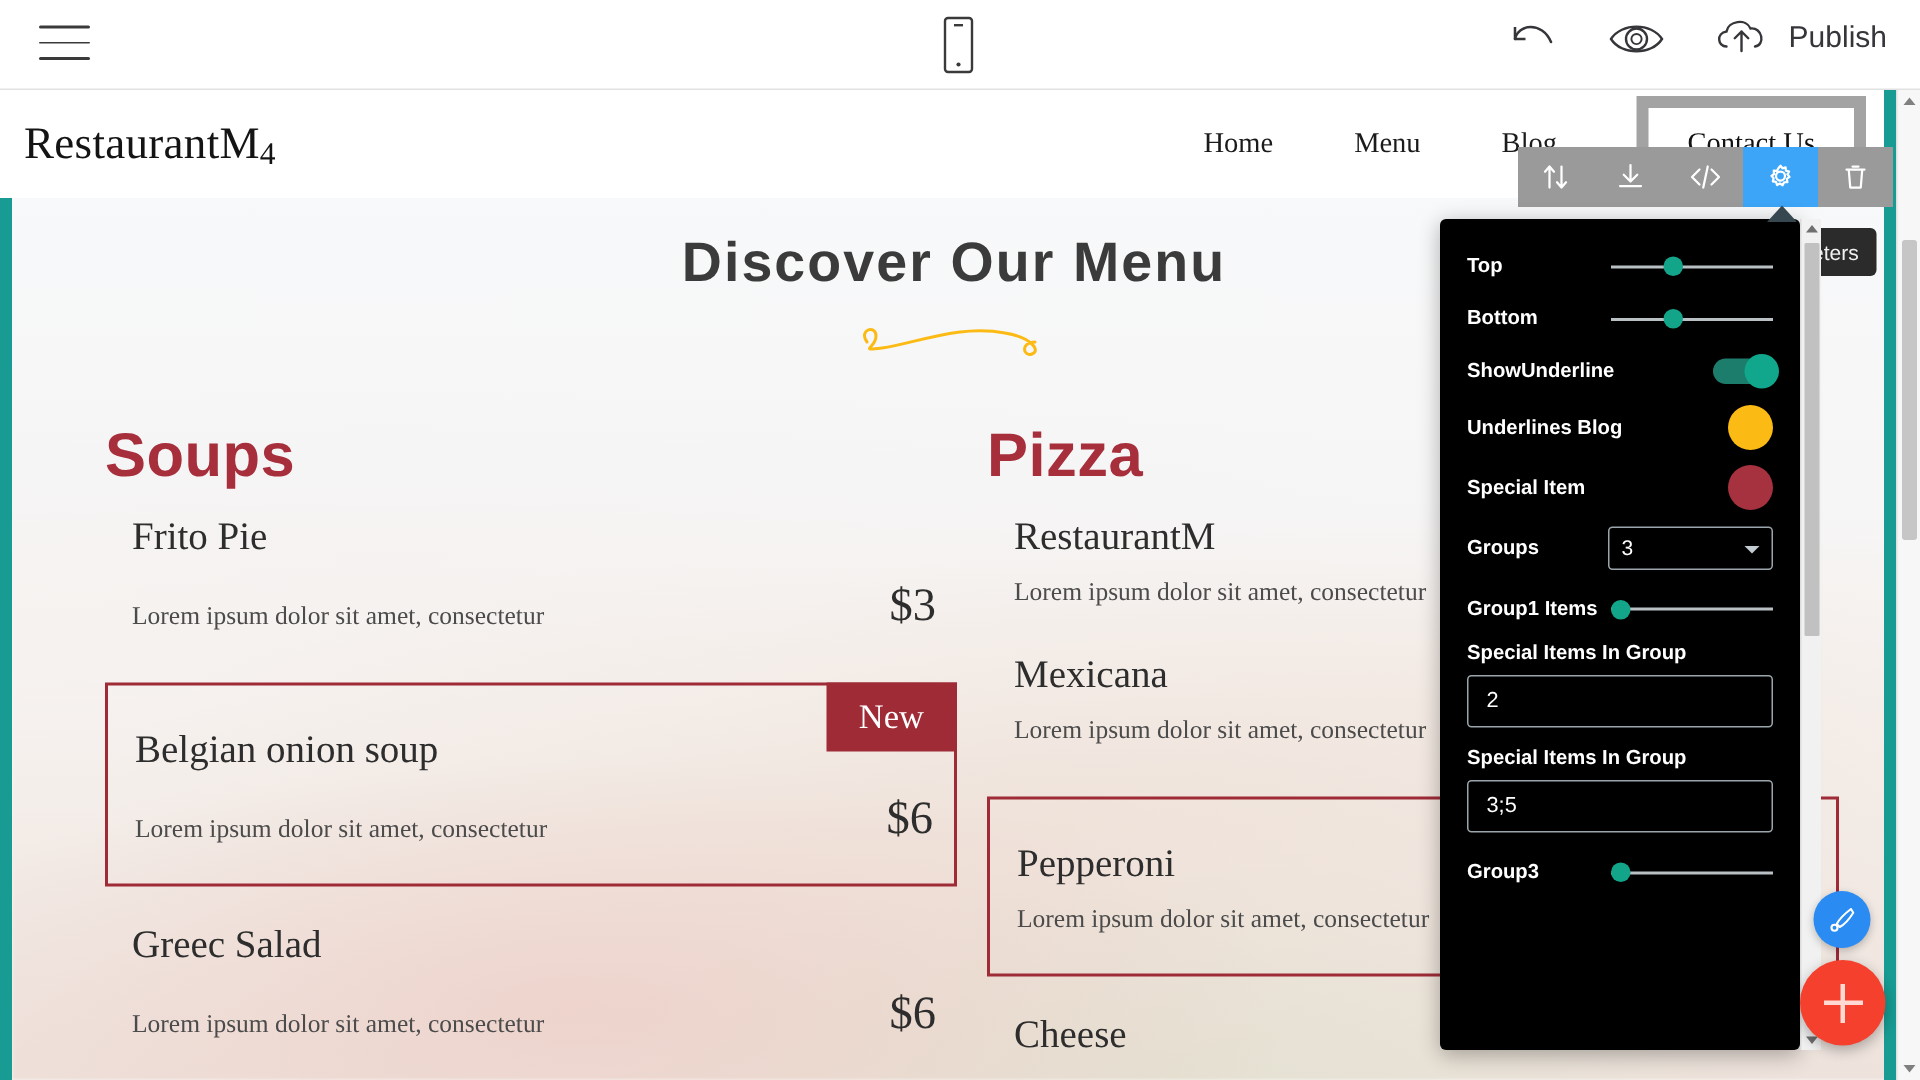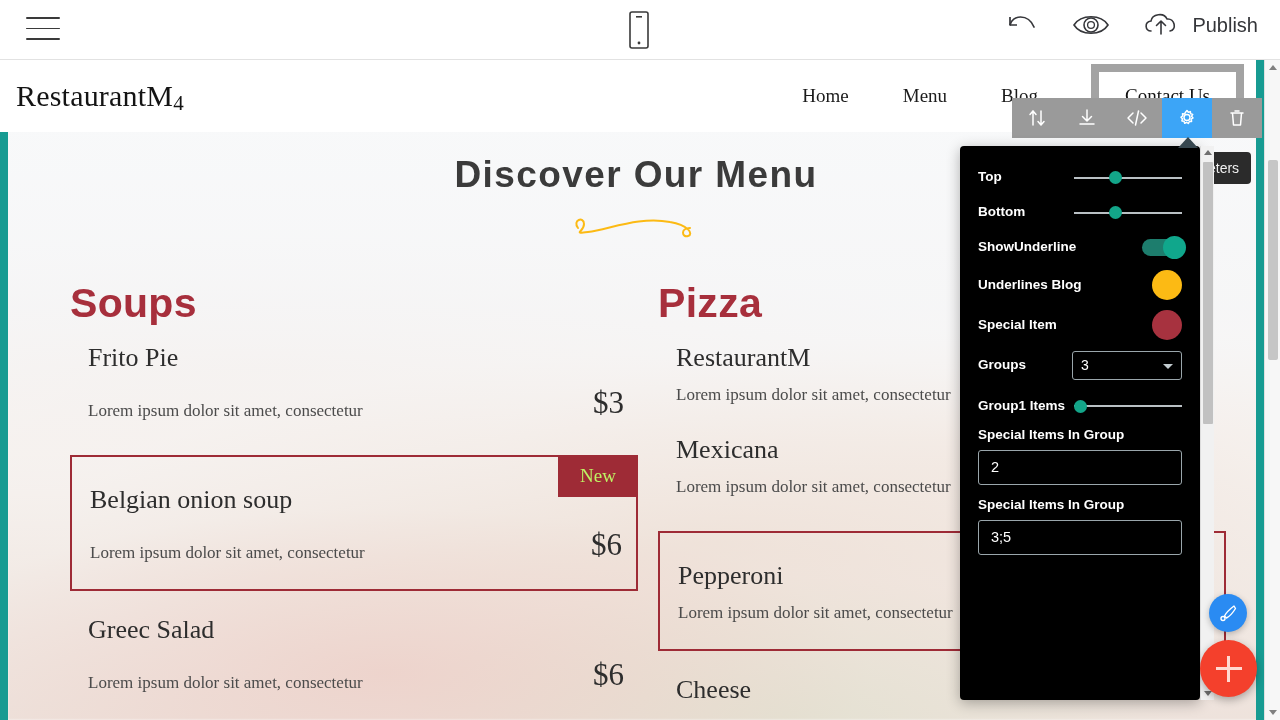--- a/index.html
+++ b/index.html
@@ -127,23 +127,23 @@
     font-family: "Liberation Serif", serif;
     font-size: 31px; color: #2d2d2d; white-space: nowrap; padding-left: 20px;
   }
   .item.special {
     border: 2px solid #9e2b36;
     padding: 28px 14px 26px 18px;
     margin: 14px 0 14px 0;
   }
   .badge-new {
     position: absolute; top: -2px; right: -2px;
-    background: #9e2b36; color: #bef264;
+    background: #9e2b36; color: #ffffff;
     font-family: "Liberation Serif", serif;
-    font-size: 19px;
+    font-size: 23px;
     padding: 10px 22px;
   }
 
   
   .block-toolbar {
     position: absolute; top: 98px; left: 1012px;
     display: flex; height: 40px; z-index: 70;
     background: #9a9a9a;
   }
   .tb-btn {
@@ -540,20 +540,27 @@
       <div class="plabel wide">Special Items In Group</div>
       <div class="ptext">2</div>
     </div>
 
 
     <div>
       <div class="plabel wide">Special Items In Group</div>
       <div class="ptext">3;5</div>
     </div>
 
+    <div class="prow" style="min-height:30px">
+      <div class="plabel">Group3</div>
+      <div class="slider">
+        <div class="track"></div>
+        <div class="knob" style="left:0%"></div>
+      </div>
+    </div>
 
   </div>
 </div>
 
 <div class="pscroll">
   <div class="ar up"></div>
   <div class="thumb"></div>
   <div class="ar dn"></div>
 </div>
 

